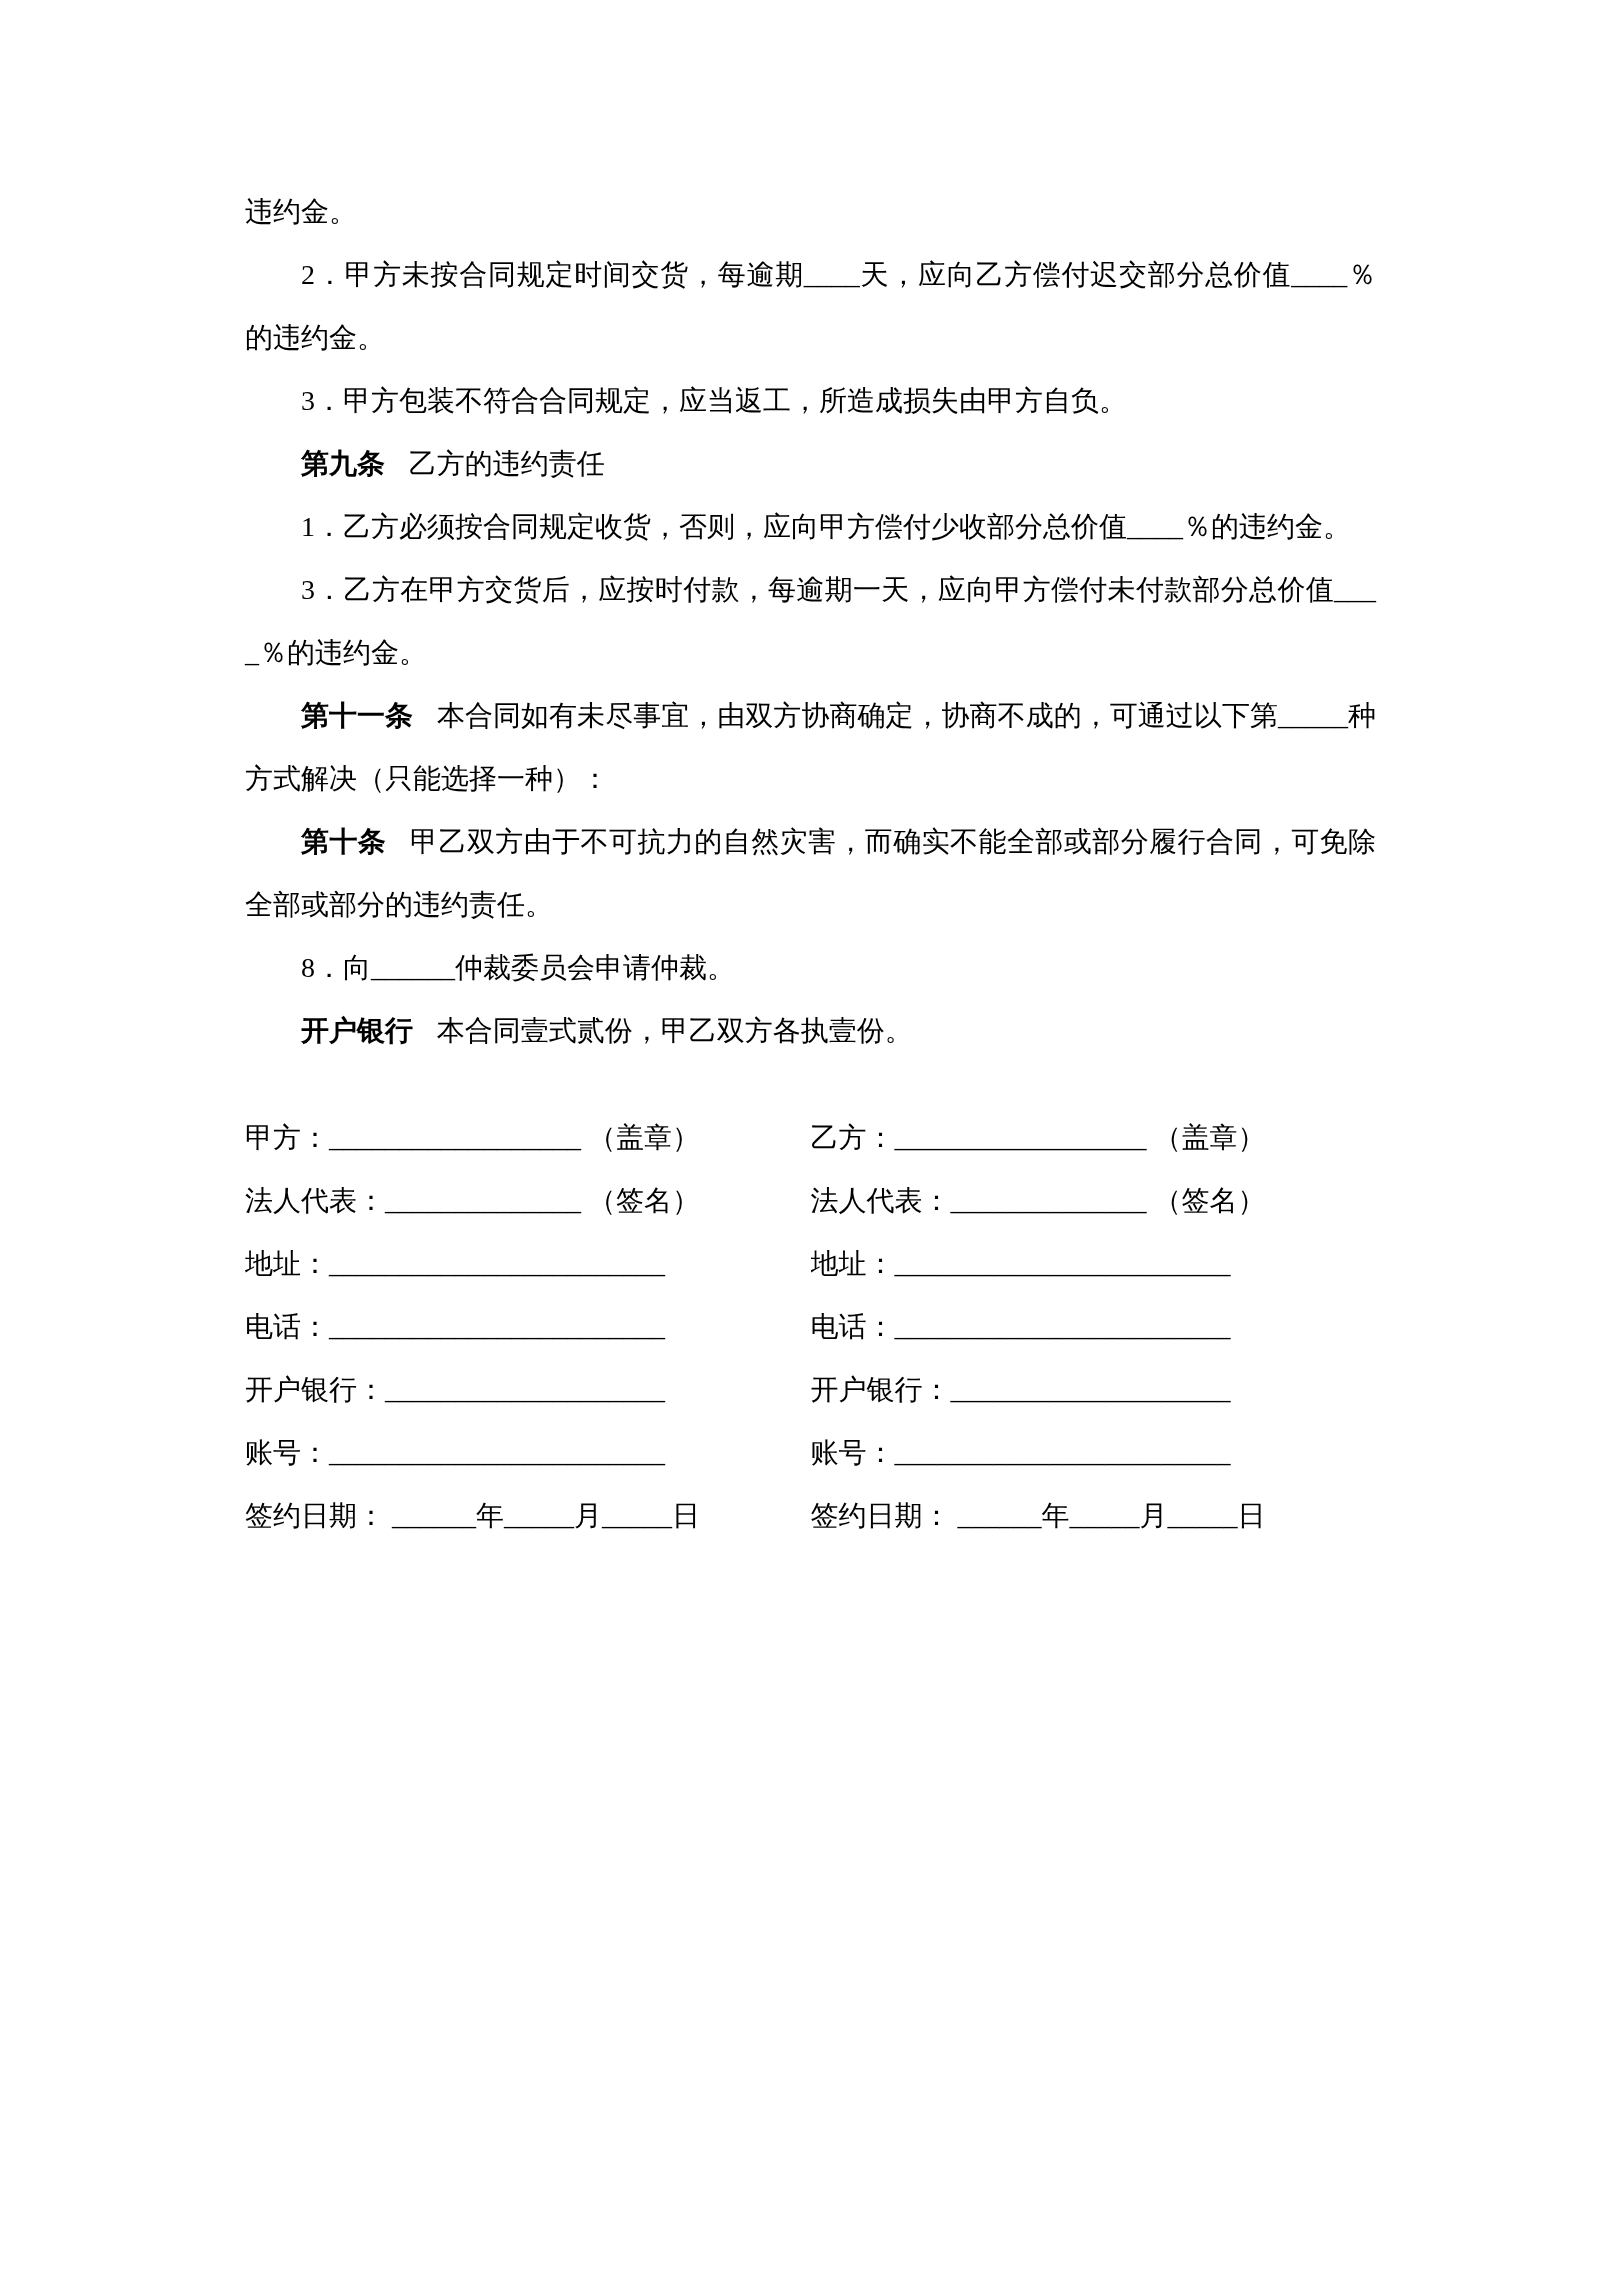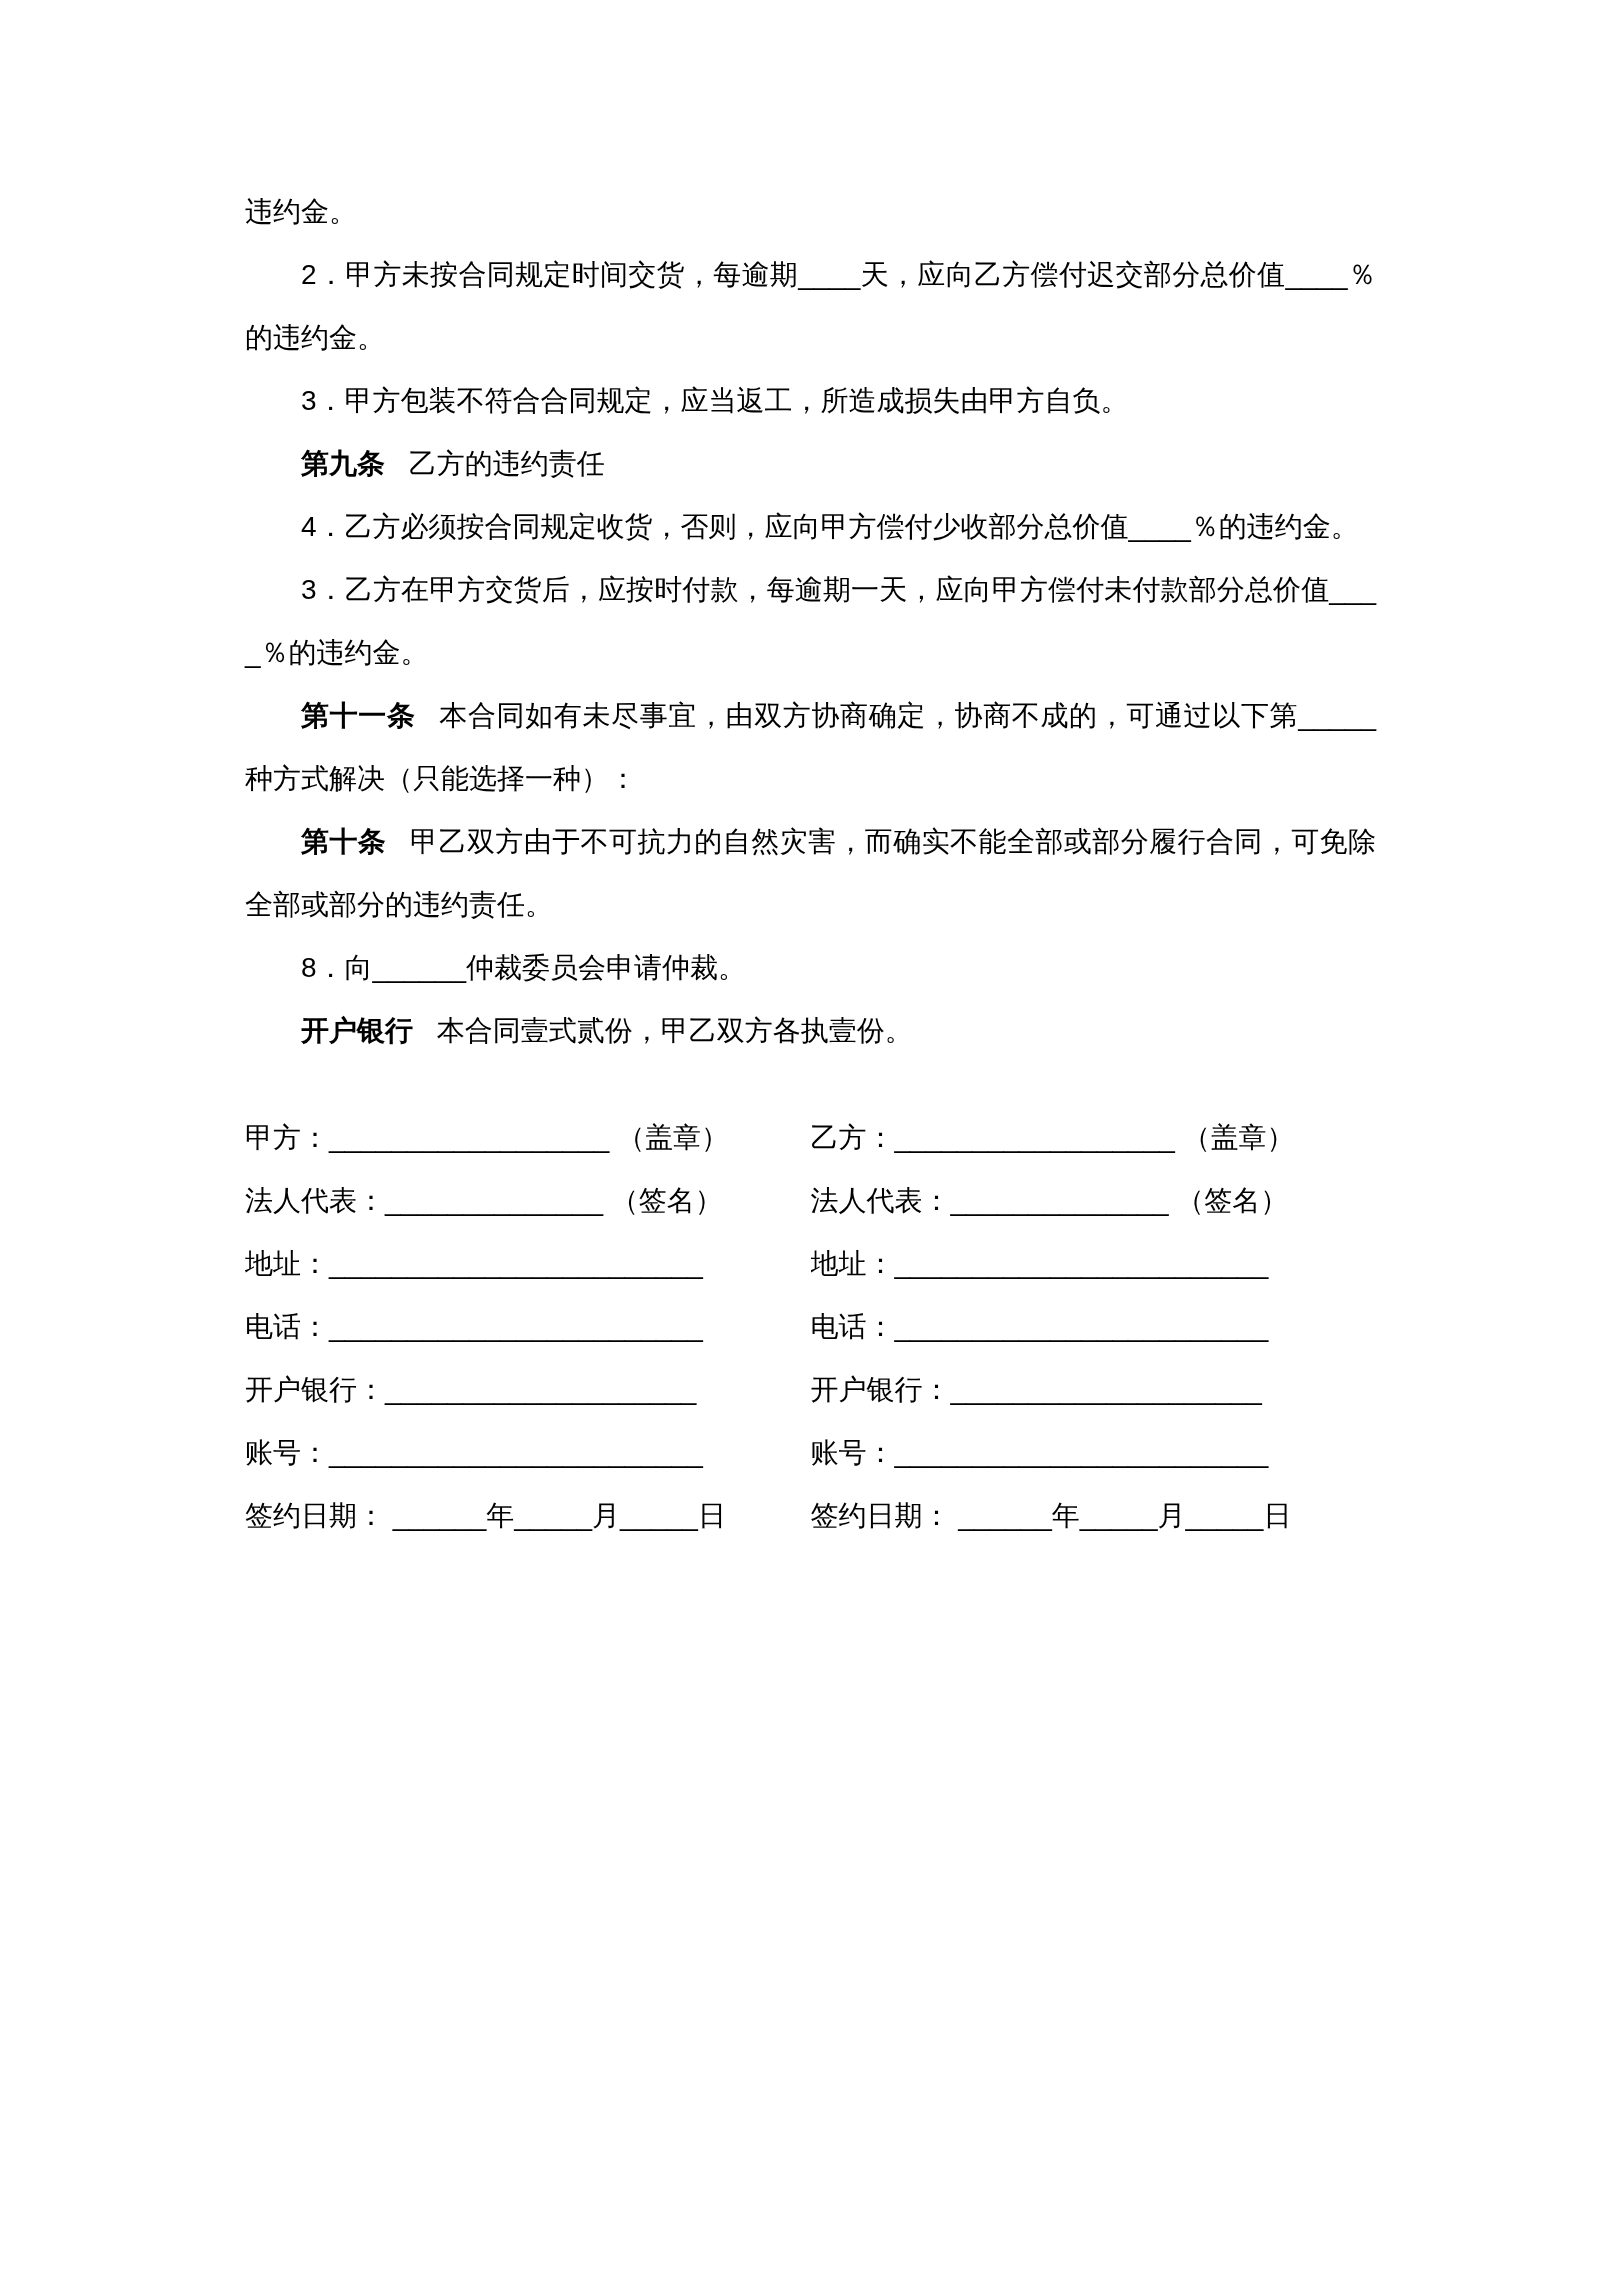--- a/index.html
+++ b/index.html
@@ -7,21 +7,21 @@
     padding: 0;
     background: #ffffff;
   }
   .page {
     position: relative;
     box-sizing: border-box;
     width: 1623px;
     height: 2294px;
     background: #ffffff;
     padding: 180px 247px 0 245px;
-    font-family: Liberation Sans, sans-serif;
+    font-family: Liberation Serif, serif;
     font-size: 28px;
     line-height: 2.25;
     color: #000000;
     overflow: hidden;
   }
   p.para {
     margin: 0;
     text-align: justify;
     word-break: break-all;
   }
@@ -54,21 +54,21 @@
 <div class="page">
 
   <p class="para"><span>违约金。</span></p>
 
   <p class="para indent"><span>2．甲方未按合同规定时间交货，每逾期____天，应向乙方偿付迟交部分总价值____％的违约金。</span></p>
 
   <p class="para indent"><span>3．甲方包装不符合合同规定，应当返工，所造成损失由甲方自负。</span></p>
 
   <p class="para indent"><b class="term">第九条</b><span>乙方的违约责任</span></p>
 
-  <p class="para indent"><span>4．乙方必须按合同规定收货，否则，应向甲方偿付少收部分总价值____％的违约金。</span></p>
+  <p class="para indent"><span>1．乙方必须按合同规定收货，否则，应向甲方偿付少收部分总价值____％的违约金。</span></p>
 
 
   <p class="para indent"><span>3．乙方在甲方交货后，应按时付款，每逾期一天，应向甲方偿付未付款部分总价值____％的违约金。</span></p>
 
   <p class="para indent"><b class="term">第十一条</b><span>本合同如有未尽事宜，由双方协商确定，协商不成的，可通过以下第_____种方式解决（只能选择一种）：</span></p>
 
   <p class="para indent"><b class="term">第十条</b><span>甲乙双方由于不可抗力的自然灾害，而确实不能全部或部分履行合同，可免除全部或部分的违约责任。</span></p>
 
   <p class="para indent"><span>8．向______仲裁委员会申请仲裁。</span></p>
 

